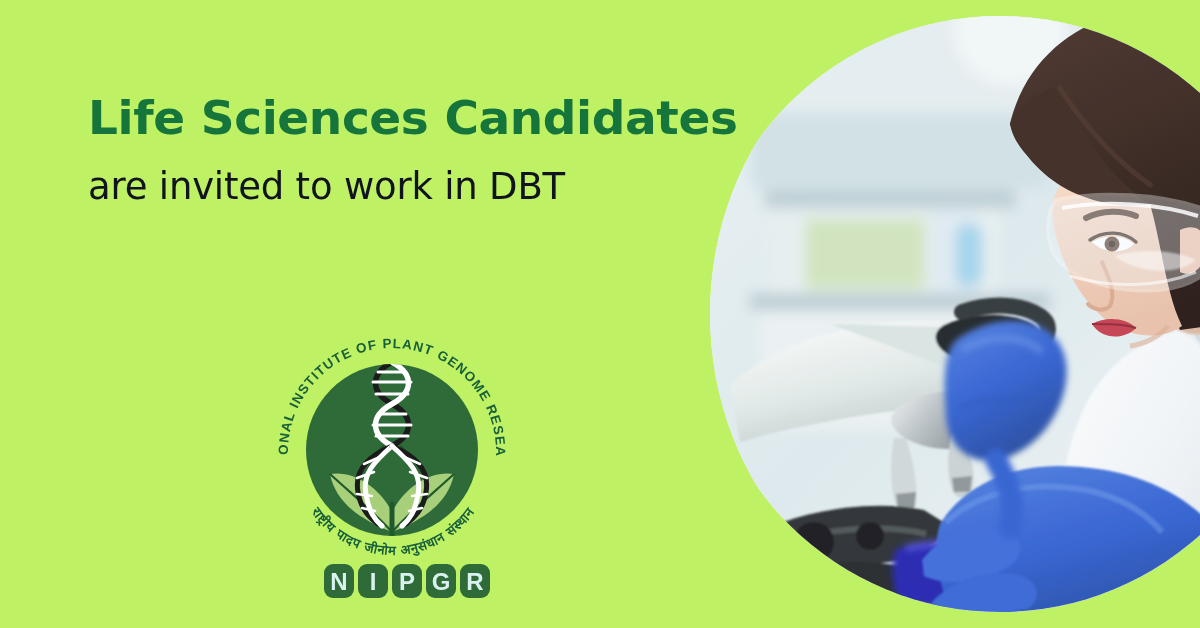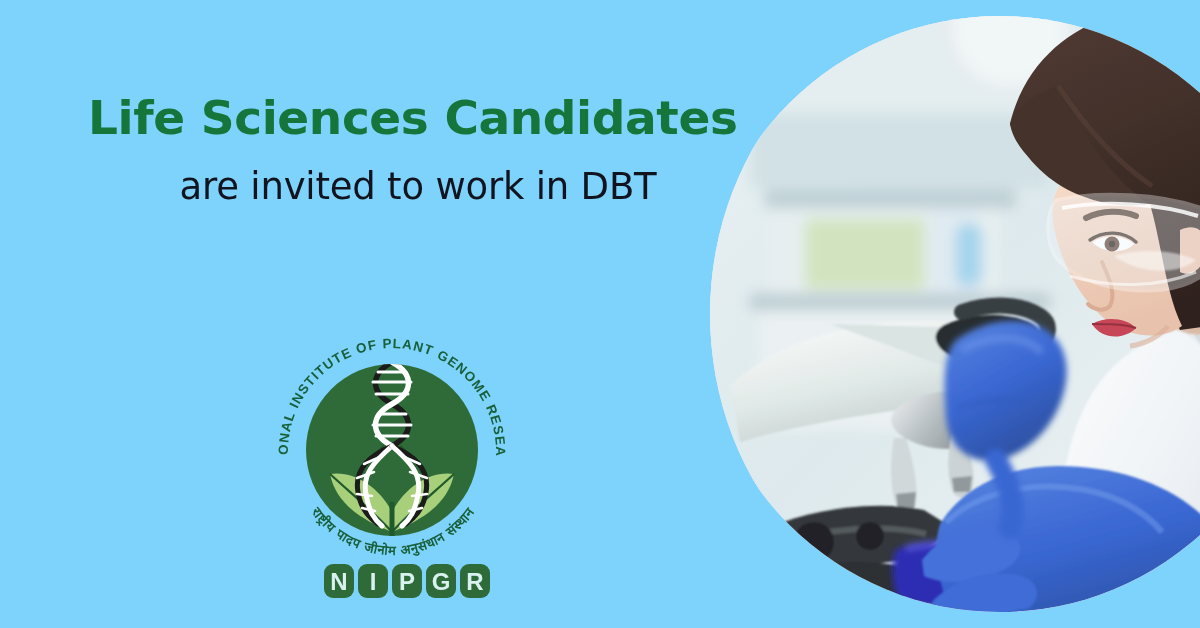--- a/index.html
+++ b/index.html
@@ -5,21 +5,21 @@
   html, body {
     margin: 0;
     padding: 0;
     background: #ffffff;
   }
   .banner {
     position: relative;
     width: 1200px;
     height: 628px;
     overflow: hidden;
-    background: #7dd3fc;
+    background: #bef264;
     font-family: "Liberation Sans", sans-serif;
   }
 
   
   .text-block {
     position: absolute;
     left: 88px;
     top: 92px;
     width: 660px;
   }
@@ -35,21 +35,20 @@
   }
   .subline {
     font-family: "DejaVu Sans", sans-serif;
     font-size: 37px;
     font-weight: normal;
     color: #11131f;
     letter-spacing: -0.2px;
     line-height: 1.52;
     margin: 0;
     white-space: nowrap;
-    text-align: center;
   }
 
   
   .logo {
     position: absolute;
     left: 258px;
     top: 306px;
     width: 264px;
     height: 300px;
   }

